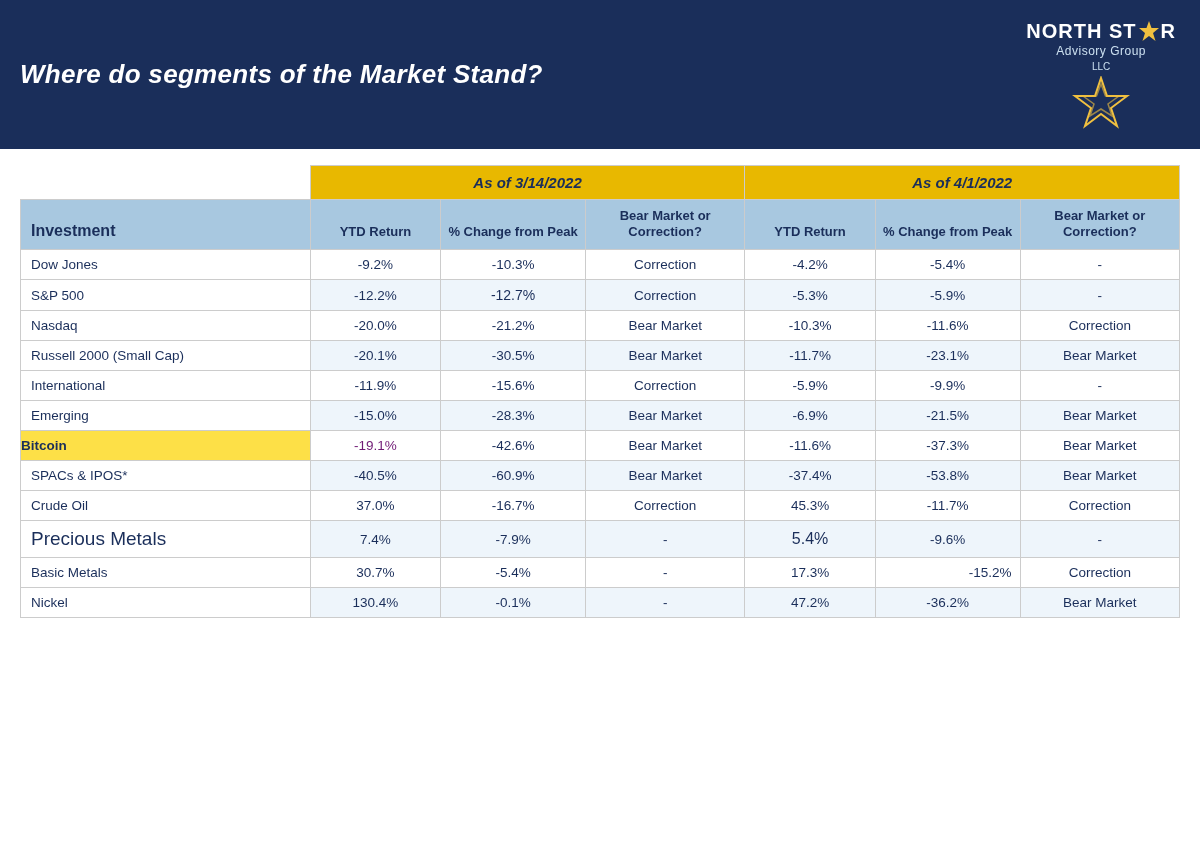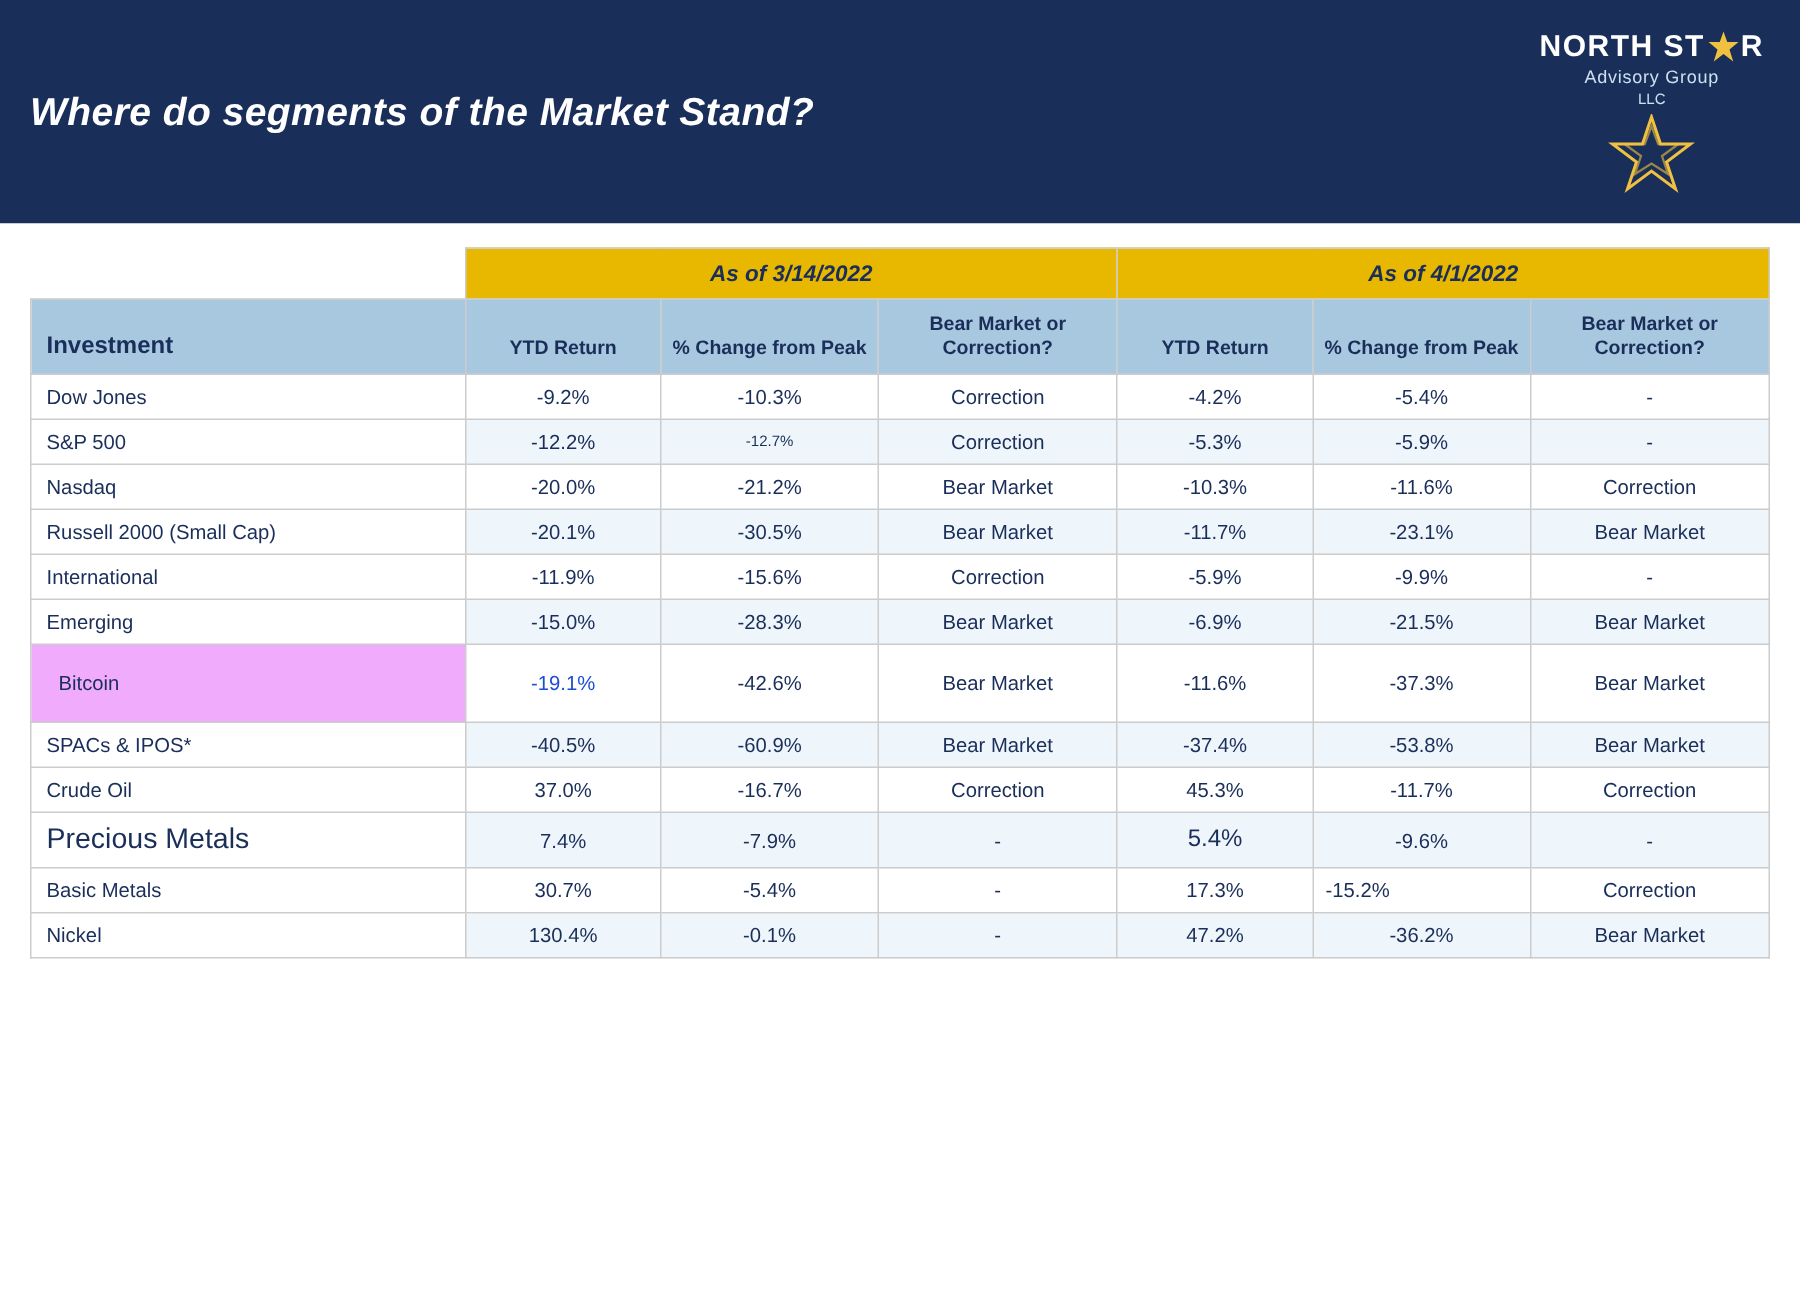--- a/index.html
+++ b/index.html
@@ -156,21 +156,21 @@
     <td style="background:#fff;color:#1a2e5a;text-align:center;padding:7px 8px;border:1px solid #ccc;font-size:13.5px;">-9.2%</td>
     <td style="background:#fff;color:#1a2e5a;text-align:center;padding:7px 8px;border:1px solid #ccc;font-size:13.5px;">-10.3%</td>
     <td style="background:#fff;color:#1a2e5a;text-align:center;padding:7px 8px;border:1px solid #ccc;font-size:13.5px;">Correction</td>
     <td style="background:#fff;color:#1a2e5a;text-align:center;padding:7px 8px;border:1px solid #ccc;font-size:13.5px;">-4.2%</td>
     <td style="background:#fff;color:#1a2e5a;text-align:center;padding:7px 8px;border:1px solid #ccc;font-size:13.5px;">-5.4%</td>
     <td style="background:#fff;color:#1a2e5a;text-align:center;padding:7px 8px;border:1px solid #ccc;font-size:13.5px;">-</td>
   </tr>
             <tr>
     <td style="text-align:left;background:#fff;font-weight:500;color:#1a2e5a;padding:7px 8px 7px 10px;border:1px solid #ccc;font-size:13.5px;">S&amp;P 500</td>
     <td style="background:#eef5fb;color:#1a2e5a;text-align:center;padding:7px 8px;border:1px solid #ccc;font-size:13.5px;">-12.2%</td>
-    <td style="background:#eef5fb;color:#1a2e5a;text-align:center;padding:7px 8px;border:1px solid #ccc;font-size:10px;">-12.7%</td>
+    <td style="background:#eef5fb;color:#1a2e5a;text-align:center;padding:7px 8px;border:1px solid #ccc;font-size:14px;">-12.7%</td>
     <td style="background:#eef5fb;color:#1a2e5a;text-align:center;padding:7px 8px;border:1px solid #ccc;font-size:13.5px;">Correction</td>
     <td style="background:#eef5fb;color:#1a2e5a;text-align:center;padding:7px 8px;border:1px solid #ccc;font-size:13.5px;">-5.3%</td>
     <td style="background:#eef5fb;color:#1a2e5a;text-align:center;padding:7px 8px;border:1px solid #ccc;font-size:13.5px;">-5.9%</td>
     <td style="background:#eef5fb;color:#1a2e5a;text-align:center;padding:7px 8px;border:1px solid #ccc;font-size:13.5px;">-</td>
   </tr>
             <tr>
     <td style="text-align:left;background:#fff;font-weight:500;color:#1a2e5a;padding:7px 8px 7px 10px;border:1px solid #ccc;font-size:13.5px;">Nasdaq</td>
     <td style="background:#fff;color:#1a2e5a;text-align:center;padding:7px 8px;border:1px solid #ccc;font-size:13.5px;">-20.0%</td>
     <td style="background:#fff;color:#1a2e5a;text-align:center;padding:7px 8px;border:1px solid #ccc;font-size:13.5px;">-21.2%</td>
     <td style="background:#fff;color:#1a2e5a;text-align:center;padding:7px 8px;border:1px solid #ccc;font-size:13.5px;">Bear Market</td>
@@ -199,22 +199,22 @@
             <tr>
     <td style="text-align:left;background:#fff;font-weight:500;color:#1a2e5a;padding:7px 8px 7px 10px;border:1px solid #ccc;font-size:13.5px;">Emerging</td>
     <td style="background:#eef5fb;color:#1a2e5a;text-align:center;padding:7px 8px;border:1px solid #ccc;font-size:13.5px;">-15.0%</td>
     <td style="background:#eef5fb;color:#1a2e5a;text-align:center;padding:7px 8px;border:1px solid #ccc;font-size:13.5px;">-28.3%</td>
     <td style="background:#eef5fb;color:#1a2e5a;text-align:center;padding:7px 8px;border:1px solid #ccc;font-size:13.5px;">Bear Market</td>
     <td style="background:#eef5fb;color:#1a2e5a;text-align:center;padding:7px 8px;border:1px solid #ccc;font-size:13.5px;">-6.9%</td>
     <td style="background:#eef5fb;color:#1a2e5a;text-align:center;padding:7px 8px;border:1px solid #ccc;font-size:13.5px;">-21.5%</td>
     <td style="background:#eef5fb;color:#1a2e5a;text-align:center;padding:7px 8px;border:1px solid #ccc;font-size:13.5px;">Bear Market</td>
   </tr>
             <tr>
-    <td style="text-align:left;background:#f0abfc;font-weight:400;color:#1a2e5a;padding:7px 8px 7px 18px;border:1px solid #ccc;font-size:13.5px;">Bitcoin</td>
-    <td style="background:#fff;color:#1d4ed8;text-align:center;padding:18px 8px;border:1px solid #ccc;font-size:13.5px;">-19.1%</td>
+    <td style="text-align:left;background:#fde047;font-weight:700;color:#1a2e5a;padding:7px 8px 7px 0;border:1px solid #ccc;font-size:13.5px;">Bitcoin</td>
+    <td style="background:#fff;color:#701a75;text-align:center;padding:7px 8px;border:1px solid #ccc;font-size:13.5px;">-19.1%</td>
     <td style="background:#fff;color:#1a2e5a;text-align:center;padding:7px 8px;border:1px solid #ccc;font-size:13.5px;">-42.6%</td>
     <td style="background:#fff;color:#1a2e5a;text-align:center;padding:7px 8px;border:1px solid #ccc;font-size:13.5px;">Bear Market</td>
     <td style="background:#fff;color:#1a2e5a;text-align:center;padding:7px 8px;border:1px solid #ccc;font-size:13.5px;">-11.6%</td>
     <td style="background:#fff;color:#1a2e5a;text-align:center;padding:7px 8px;border:1px solid #ccc;font-size:13.5px;">-37.3%</td>
     <td style="background:#fff;color:#1a2e5a;text-align:center;padding:7px 8px;border:1px solid #ccc;font-size:13.5px;">Bear Market</td>
   </tr>
             <tr>
     <td style="text-align:left;background:#fff;font-weight:500;color:#1a2e5a;padding:7px 8px 7px 10px;border:1px solid #ccc;font-size:13.5px;">SPACs &amp; IPOS*</td>
     <td style="background:#eef5fb;color:#1a2e5a;text-align:center;padding:7px 8px;border:1px solid #ccc;font-size:13.5px;">-40.5%</td>
     <td style="background:#eef5fb;color:#1a2e5a;text-align:center;padding:7px 8px;border:1px solid #ccc;font-size:13.5px;">-60.9%</td>
@@ -240,21 +240,21 @@
     <td style="background:#eef5fb;color:#1a2e5a;text-align:center;padding:7px 8px;border:1px solid #ccc;font-size:16px;">5.4%</td>
     <td style="background:#eef5fb;color:#1a2e5a;text-align:center;padding:7px 8px;border:1px solid #ccc;font-size:13.5px;">-9.6%</td>
     <td style="background:#eef5fb;color:#1a2e5a;text-align:center;padding:7px 8px;border:1px solid #ccc;font-size:13.5px;">-</td>
   </tr>
             <tr>
     <td style="text-align:left;background:#fff;font-weight:500;color:#1a2e5a;padding:7px 8px 7px 10px;border:1px solid #ccc;font-size:13.5px;">Basic Metals</td>
     <td style="background:#fff;color:#1a2e5a;text-align:center;padding:7px 8px;border:1px solid #ccc;font-size:13.5px;">30.7%</td>
     <td style="background:#fff;color:#1a2e5a;text-align:center;padding:7px 8px;border:1px solid #ccc;font-size:13.5px;">-5.4%</td>
     <td style="background:#fff;color:#1a2e5a;text-align:center;padding:7px 8px;border:1px solid #ccc;font-size:13.5px;">-</td>
     <td style="background:#fff;color:#1a2e5a;text-align:center;padding:7px 8px;border:1px solid #ccc;font-size:13.5px;">17.3%</td>
-    <td style="background:#fff;color:#1a2e5a;text-align:left;padding:7px 8px;border:1px solid #ccc;font-size:13.5px;">-15.2%</td>
+    <td style="background:#fff;color:#1a2e5a;text-align:right;padding:7px 8px;border:1px solid #ccc;font-size:13.5px;">-15.2%</td>
     <td style="background:#fff;color:#1a2e5a;text-align:center;padding:7px 8px;border:1px solid #ccc;font-size:13.5px;">Correction</td>
   </tr>
             <tr>
     <td style="text-align:left;background:#fff;font-weight:500;color:#1a2e5a;padding:7px 8px 7px 10px;border:1px solid #ccc;font-size:13.5px;">Nickel</td>
     <td style="background:#eef5fb;color:#1a2e5a;text-align:center;padding:7px 8px;border:1px solid #ccc;font-size:13.5px;">130.4%</td>
     <td style="background:#eef5fb;color:#1a2e5a;text-align:center;padding:7px 8px;border:1px solid #ccc;font-size:13.5px;">-0.1%</td>
     <td style="background:#eef5fb;color:#1a2e5a;text-align:center;padding:7px 8px;border:1px solid #ccc;font-size:13.5px;">-</td>
     <td style="background:#eef5fb;color:#1a2e5a;text-align:center;padding:7px 8px;border:1px solid #ccc;font-size:13.5px;">47.2%</td>
     <td style="background:#eef5fb;color:#1a2e5a;text-align:center;padding:7px 8px;border:1px solid #ccc;font-size:13.5px;">-36.2%</td>
     <td style="background:#eef5fb;color:#1a2e5a;text-align:center;padding:7px 8px;border:1px solid #ccc;font-size:13.5px;">Bear Market</td>

